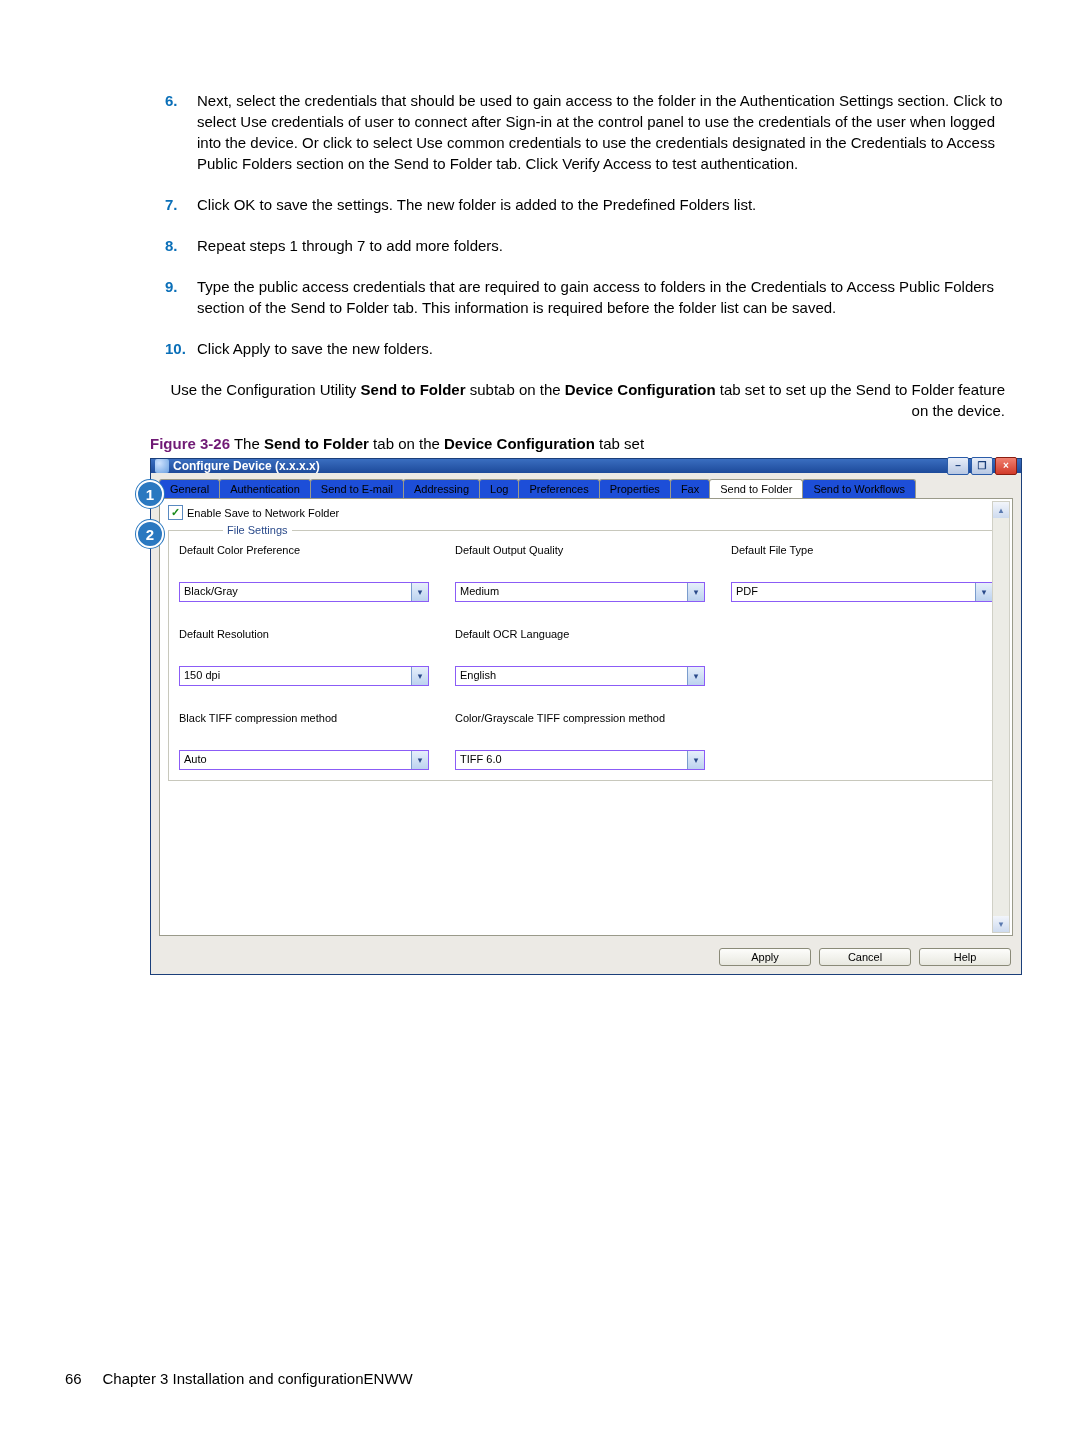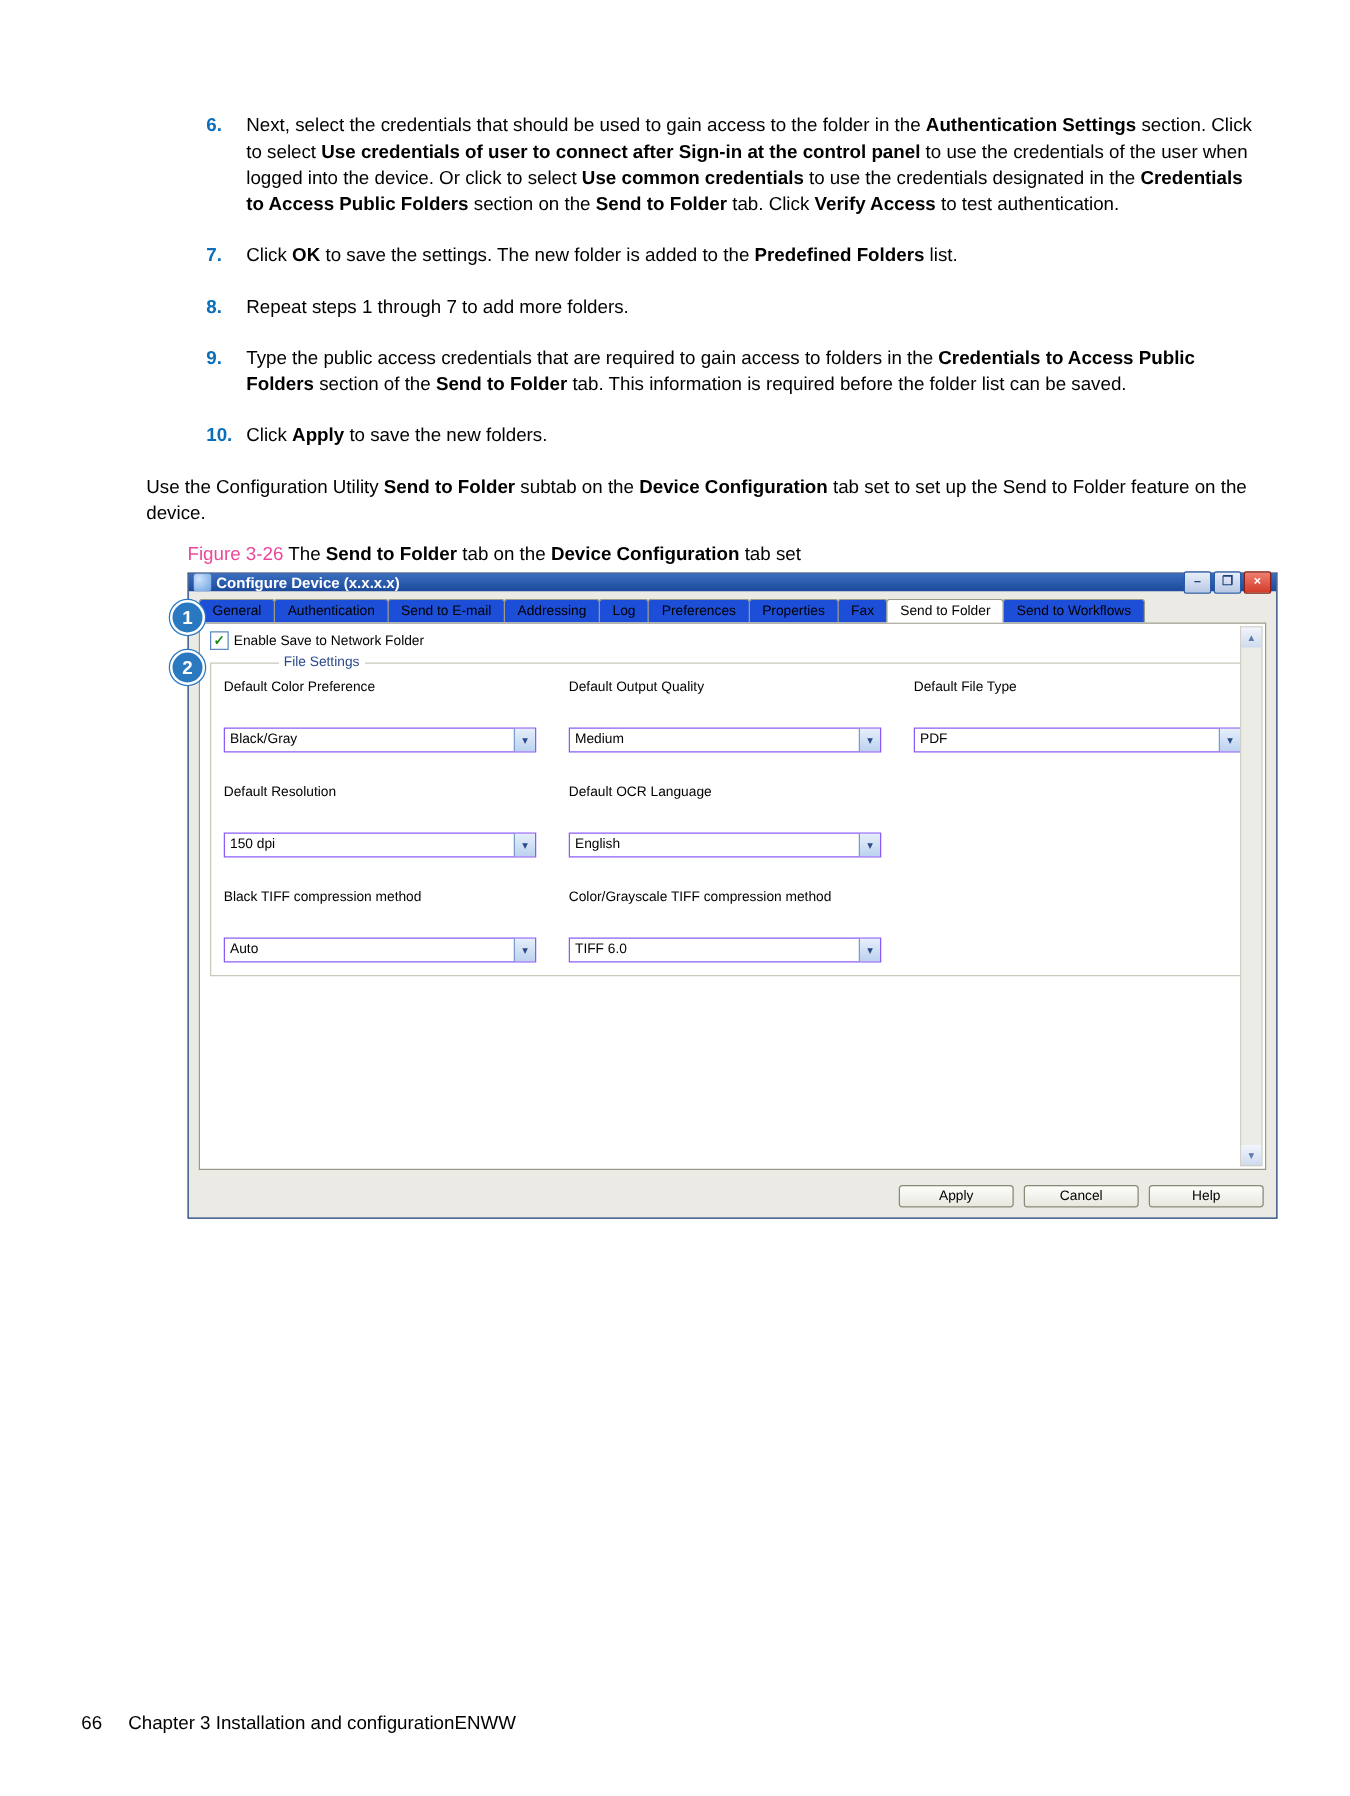--- a/index.html
+++ b/index.html
@@ -28,40 +28,41 @@
   }
   .step-num {
     color: #0a6fb8;
     font-weight: bold;
     min-width: 32px;
     flex-shrink: 0;
   }
   .step-body {
     flex: 1;
   }
-  .step-body b { font-weight: bold; }
+  .step-body b { font-weight: normal; }
   h2.section {
     color: #0a6fb8;
     font-size: 20px;
     font-weight: bold;
     margin: 30px 0 12px 0;
   }
   .body-text {
-    margin-left: 52px;
+    margin-left: 100px;
     margin-right: 10px;
     font-size: 15px;
     line-height: 1.4;
     margin-bottom: 14px;
+    text-align: right;
   }
   .fig-caption {
     margin-left: 85px;
     font-size: 15px;
     margin-bottom: 6px;
   }
-  .fig-caption .fig-label { color: #ec4899; font-weight: normal; }
+  .fig-caption .fig-label { color: #701a75; font-weight: bold; }
   .fig-wrap {
     margin-left: 85px;
     position: relative;
   }
 
   .callout {
     position: absolute;
     width: 24px;
     height: 24px;
     border-radius: 50%;

